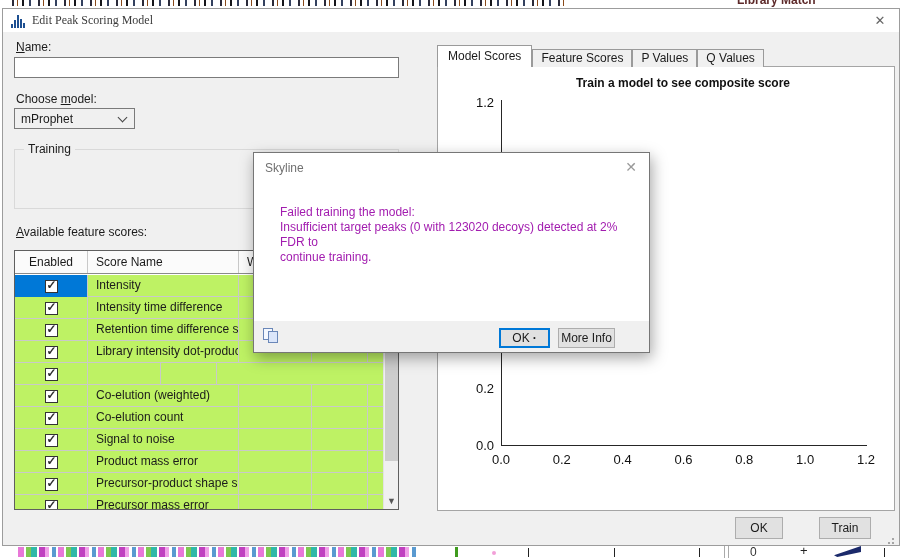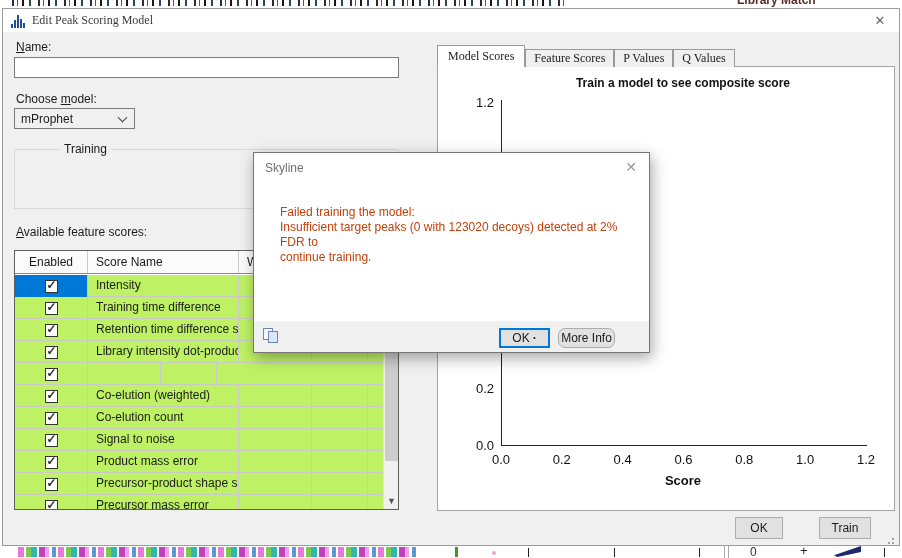--- a/index.html
+++ b/index.html
@@ -34,21 +34,21 @@
   .dlg-close { position:absolute; right:10px; top:3px; width:18px; height:18px; text-align:center; line-height:18px; color:#666; font-size:13px; cursor:default; }
 
   label.static { color:#1b1b1b; }
   .name-label { left:16px; top:40px; }
   .name-input { left:14px; top:57px; width:385px; height:21px; border:1px solid #7a7a7a; background:#fff; font:12px "Liberation Sans",sans-serif; padding:0 4px; }
   .model-label { left:16px; top:92px; }
   .combo { left:14px; top:108px; width:121px; height:21px; border:1px solid #7a7a7a; background:#f0f0f0; display:flex; align-items:center; padding-left:6px; }
   .combo .chev { position:absolute; right:8px; top:5px; width:7px; height:7px; border-right:1.4px solid #444; border-bottom:1.4px solid #444; transform:rotate(45deg); }
 
   .groupbox { left:14px; top:149px; width:385px; height:60px; border:1px solid #d9d9d9; }
-  .groupbox .legend { position:absolute; top:-8px; left:9px; background:#f0f0f0; padding:0 4px;margin-left:36px; }
+  .groupbox .legend { position:absolute; top:-8px; left:9px; background:#f0f0f0; padding:0 4px; }
   .train-opts { left:30px; top:157px; }
   .opt { display:flex; align-items:center; height:24px; }
   .opt .opt-label { margin-left:7px; }
 
   .wincb { width:13px; height:13px; border:1px solid #333; background:#fff; display:inline-block; position:relative; flex:none; }
   .wincb.checked::after, .cb.enabled::after { content:"✓"; position:absolute; left:-1px; top:-3px; width:14px; text-align:center; font-size:12px; font-weight:bold; color:#2d2d2d; }
 
   .afs-label { left:16px; top:225px; }
 
   
@@ -74,45 +74,45 @@
   .varrow.up { top:0; } .varrow.down { bottom:0; }
 
   
   .btn { background:#e1e1e1; border:1px solid #adadad; font:12px "Liberation Sans",sans-serif; display:flex; align-items:center; justify-content:center; color:#1b1b1b; }
   .ok-main { left:735px; top:517px; width:48px; height:22px; }
   .cancel-main { left:819px; top:517px; width:52px; height:22px; }
   .grip { left:887px; top:535px; width:9px; height:9px;
     background:radial-gradient(circle at 2px 8px,#a5a5a5 1px,transparent 1.3px),radial-gradient(circle at 6px 8px,#a5a5a5 1px,transparent 1.3px),radial-gradient(circle at 6px 4px,#a5a5a5 1px,transparent 1.3px); }
 
   
-  .tabs { left:437px; top:45px; height:22px; display:flex; align-items:flex-end; z-index:3;font-family:Liberation Serif, serif; }
+  .tabs { left:437px; top:45px; height:22px; display:flex; align-items:flex-end; z-index:3; }
   .tab { height:18px; line-height:17px; padding:0 8px; background:#f0f0f0; border:1px solid #9a9a9a; border-bottom:none; margin-right:0; }
   .tab.selected { height:22px; line-height:21px; background:#fff; position:relative; z-index:4; padding:0 10px; }
   .panel { left:437px; top:66px; width:458px; height:445px; background:#fff; border:1px solid #a5a5a5; z-index:2; }
   .chart-title { left:483px; top:76px; width:400px; text-align:center; font-weight:bold; font-size:12px; color:#111; z-index:2;}
   .yaxis { left:501px; top:100px; width:1px; height:345px; background:#262626; z-index:2;}
   .xaxis { left:501px; top:445px; width:366px; height:1px; background:#262626; z-index:2;}
   .yticks { left:450px; top:95px; width:44px; height:358px; display:flex; flex-direction:column; justify-content:space-between; align-items:flex-end; font-size:13px; color:#111; z-index:2;}
   .xticks { left:485px; top:452px; width:397px; display:flex; justify-content:space-between; font-size:13px; color:#111; z-index:2;}
   .xticks span { width:32px; text-align:center; }
   .score-label { left:583px; top:473px; width:200px; text-align:center; font-weight:bold; font-size:13px; color:#111; z-index:2;}
 
   
   .modal { left:253px; top:152px; width:397px; height:201px; background:#fff; border:1px solid #767676; box-shadow:2px 5px 14px rgba(0,0,0,.35); z-index:10; }
   .modal-title { position:absolute; left:11px; top:8px; color:#707070; }
   .modal-close { position:absolute; right:9px; top:5px; width:18px; height:18px; text-align:center; line-height:18px; color:#999; font-size:14px; }
-  .modal-msg { position:absolute; left:26px; top:52px; right:16px; line-height:15px; white-space:pre-line; color:#c2410c; }
+  .modal-msg { position:absolute; left:26px; top:52px; right:16px; line-height:15px; white-space:pre-line; color:#a21caf; }
   .modal-footer { position:absolute; left:0; right:0; bottom:0; height:31px; background:#f0f0f0; }
   .copy-icon { position:absolute; left:9px; top:7px; width:17px; height:16px; }
   .copy-icon .pg { position:absolute; background:#f4f8ff; border:1px solid #6a87b8; width:10px; height:12px; }
   .copy-icon .back { left:0; top:0; }
   .copy-icon .front { left:5px; top:3px; background:#dbe6fa; }
   .ok-modal { position:absolute; left:245px; top:175px; width:51px; height:20px; border:2px solid #0078d7; gap:3px; }
   .ok-modal .dot { font-weight:bold; }
-  .moreinfo-modal { position:absolute; left:304px; top:175px; width:57px; height:20px;border-radius:7px; }
+  .moreinfo-modal { position:absolute; left:304px; top:175px; width:57px; height:20px; }
 </style>
 </head>
 <body>
 
 <div id="app">
 
   <div class="abs bg-top-marks"></div>
   <div class="abs bg-top-right">
     <span>Library Match</span>
   </div>
@@ -171,21 +171,21 @@
           </div>
           <div class="cell c-name">Intensity</div>
           <div class="cell c-weight"></div>
           <div class="cell c-contrib"></div>
         </div>
 
         <div class="trow">
           <div class="cell c-enabled">
             <span class="cb enabled"></span>
           </div>
-          <div class="cell c-name">Training time difference</div>
+          <div class="cell c-name">Intensity time difference</div>
           <div class="cell c-weight"></div>
           <div class="cell c-contrib"></div>
         </div>
 
         <div class="trow">
           <div class="cell c-enabled">
             <span class="cb enabled"></span>
           </div>
           <div class="cell c-name">Retention time difference squared</div>
           <div class="cell c-weight"></div>
@@ -307,21 +307,20 @@
     </div>
   <div class="abs xticks">
       <span>0.0</span>
       <span>0.2</span>
       <span>0.4</span>
       <span>0.6</span>
       <span>0.8</span>
       <span>1.0</span>
       <span>1.2</span>
     </div>
-  <div class="abs score-label">Score</div>
 
   <div class="abs modal">
     <span class="modal-title">Skyline</span>
     <span class="modal-close">✕</span>
     <div class="modal-msg">Failed training the model:
 Insufficient target peaks (0 with 123020 decoys) detected at 2% FDR to
 continue training.</div>
     <div class="modal-footer">
       <span class="copy-icon">
         <i class="pg back"></i>

